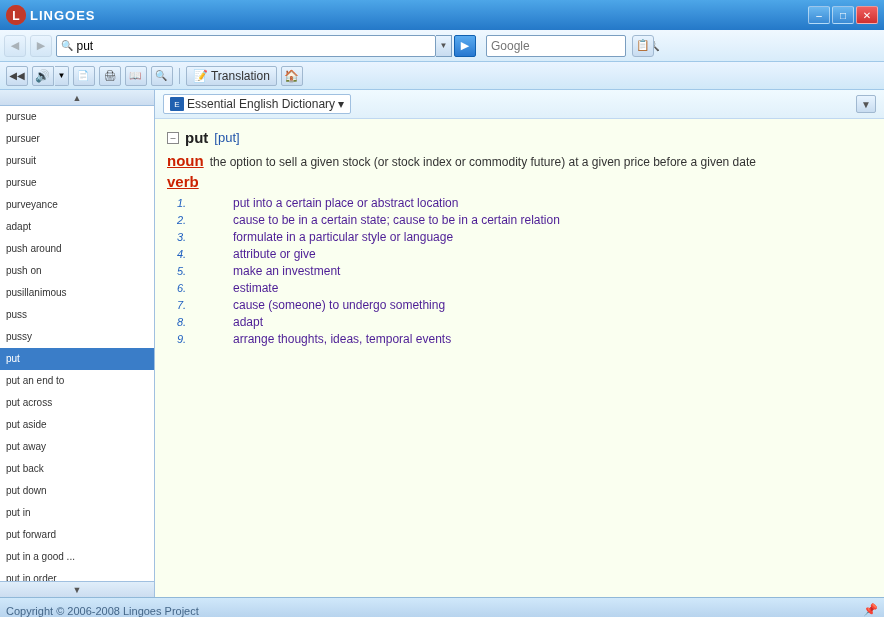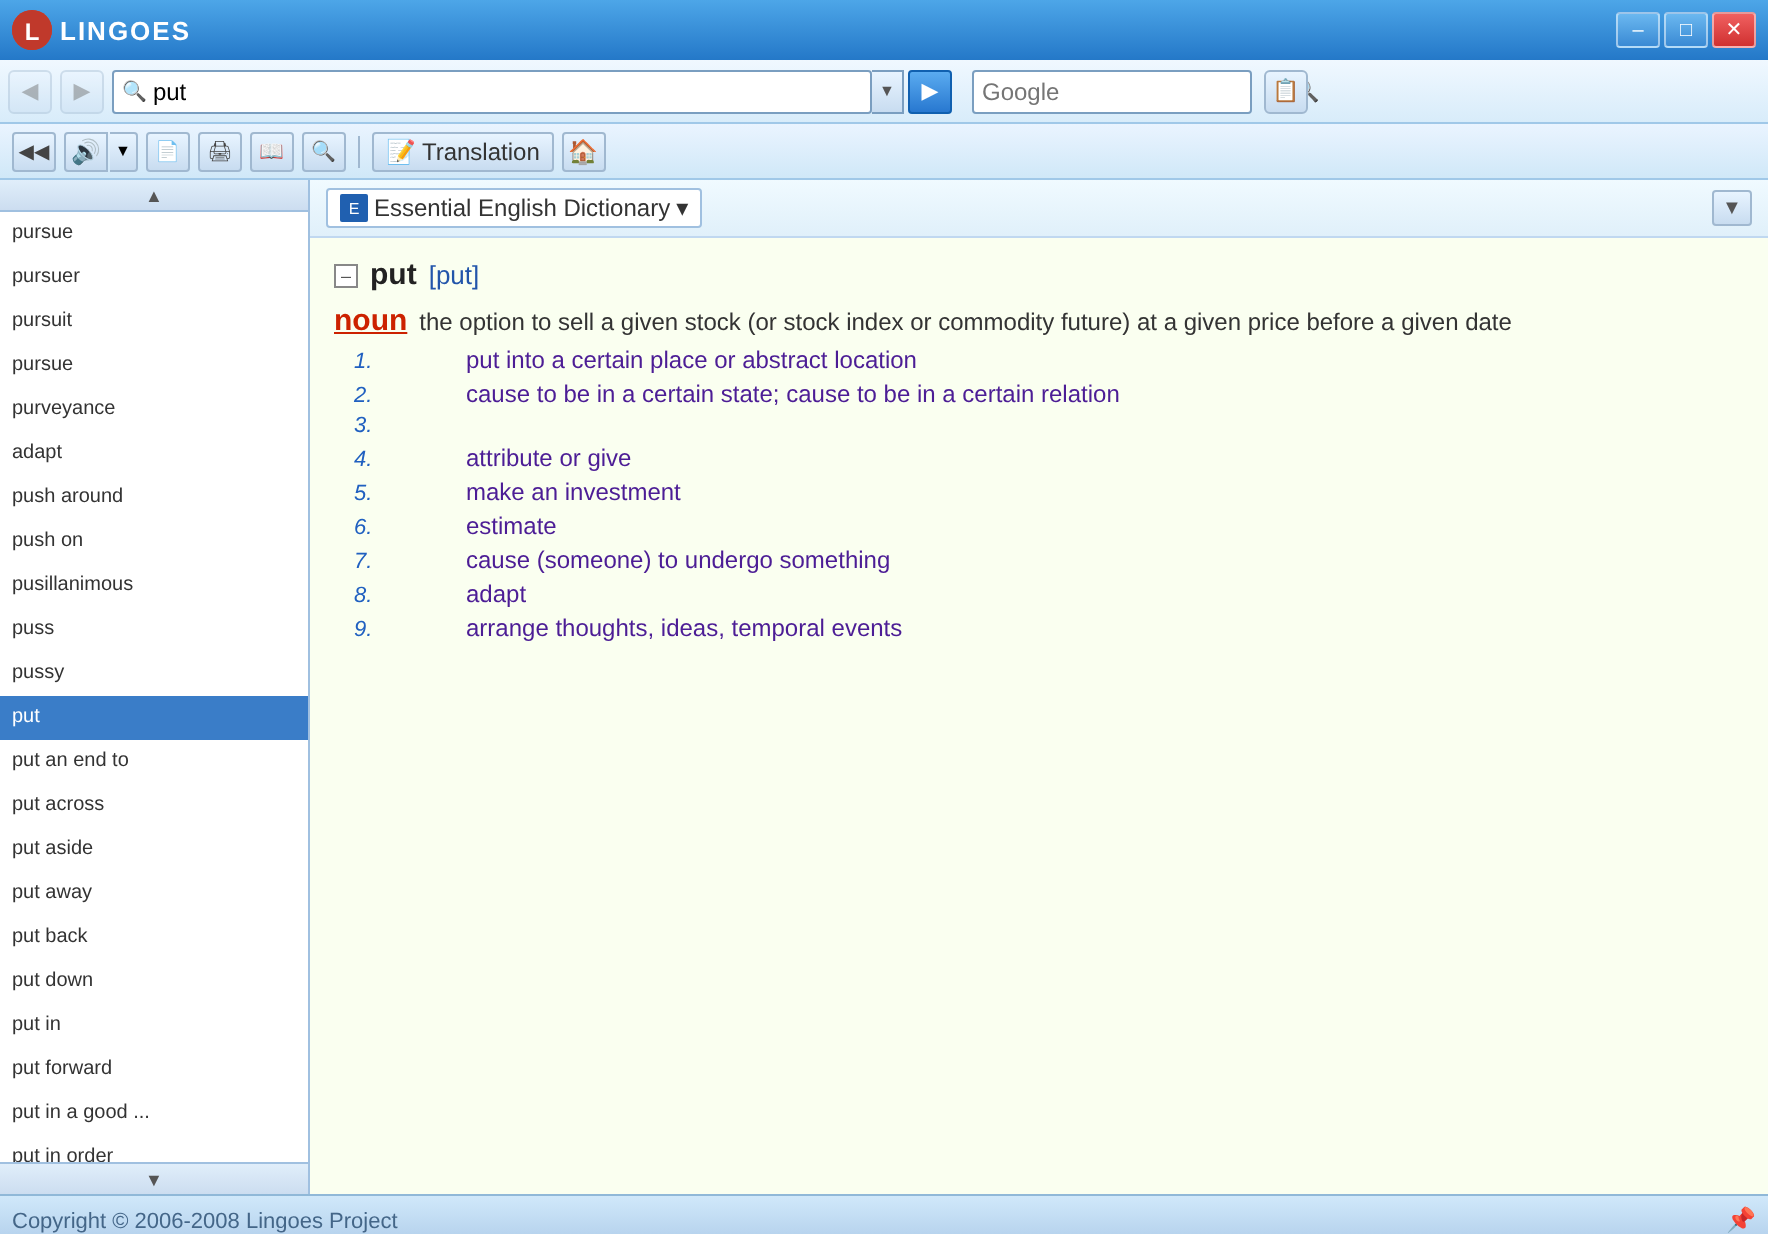--- a/index.html
+++ b/index.html
@@ -598,32 +598,36 @@
         <div class="dict-expand-btn">–</div>
         <span class="dict-word">put</span>
         <span class="dict-phonetic">[put]</span>
       </div>
 
       <div class="dict-noun-line">
         <span class="dict-pos">noun</span>
         <span class="dict-definition-text">the option to sell a given stock (or stock index or commodity future) at a given price before a given date</span>
       </div>
 
+      <div class="dict-verb-line">
+        <span class="dict-pos">verb</span>
+      </div>
 
       <div class="dict-definitions" id="definitions-list">
       <div class="dict-def-item">
             <span class="dict-def-num">1.</span>
             <span class="dict-def-text">put into a certain place or abstract location</span>
           </div>
           <div class="dict-def-item">
             <span class="dict-def-num">2.</span>
             <span class="dict-def-text">cause to be in a certain state; cause to be in a certain relation</span>
           </div>
           <div class="dict-def-item">
             <span class="dict-def-num">3.</span>
+            <span class="dict-def-text">formulate in a particular style or language</span>
           </div>
           <div class="dict-def-item">
             <span class="dict-def-num">4.</span>
             <span class="dict-def-text">attribute or give</span>
           </div>
           <div class="dict-def-item">
             <span class="dict-def-num">5.</span>
             <span class="dict-def-text">make an investment</span>
           </div>
           <div class="dict-def-item">

